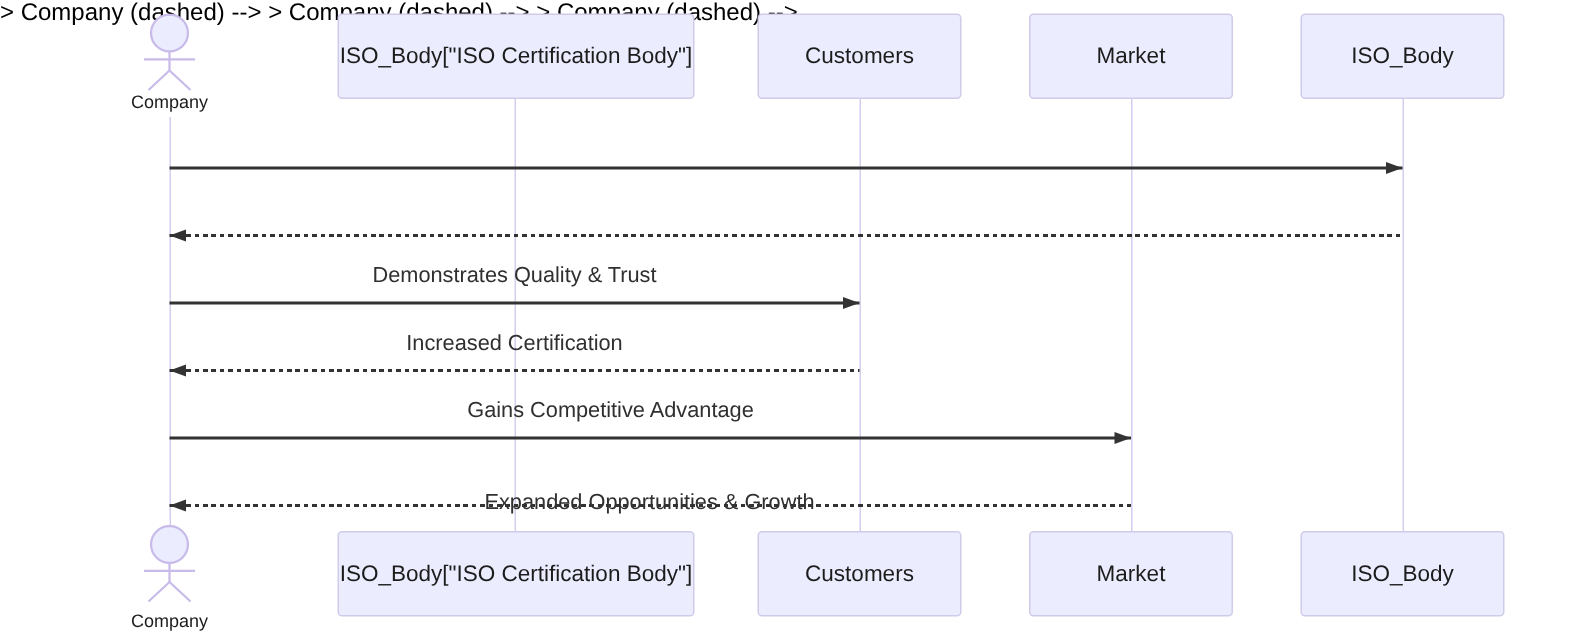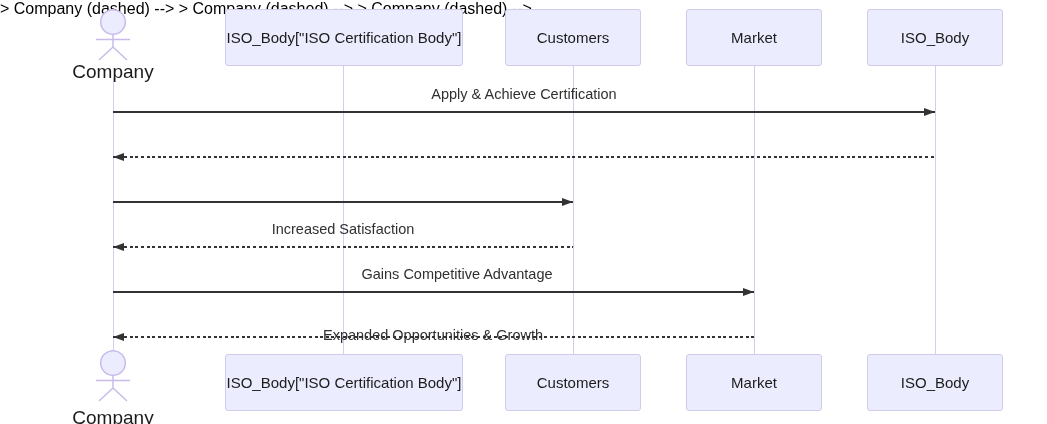--- a/index.html
+++ b/index.html
@@ -26,21 +26,21 @@
     display: flex;
     align-items: center;
     justify-content: center;
     font-size: 15px;
     color: #1c1c1c;
     white-space: nowrap;
   }
   .actor-label {
     position: absolute;
     transform: translateX(-50%);
-    font-size: 19px;
+    font-size: 12px;
     color: #1c1c1c;
     white-space: nowrap;
   }
   .msg-label {
     position: absolute;
     transform: translateX(-50%);
     font-size: 14.5px;
     line-height: 19px;
     color: #303030;
     white-space: nowrap;
@@ -99,39 +99,39 @@
     <span>Customers</span>
   </div>
   <div class="pbox" style="left:686px; top:9px; width:136px;">
     <span>Market</span>
   </div>
   <div class="pbox" style="left:867px; top:9px; width:136px;">
     <span>ISO_Body</span>
   </div>
 
   
-  <div class="msg-label" style="left:524px; top:85px;">Apply &amp; Achieve Certification</div>
   <div class="msg-line" style="left:113px; top:111.2px; width:822px;"></div>
   <div class="ah-right" style="left:924px; top:107.5px;"></div>
 
   &gt; Company (dashed) --&gt;
   <div class="msg-line dashed" style="left:113px; top:156.2px; width:822px;"></div>
   <div class="ah-left" style="left:113px; top:152.5px;"></div>
 
   
+  <div class="msg-label" style="left:343px; top:175px;">Demonstrates Quality &amp; Trust</div>
   <div class="msg-line" style="left:113px; top:201.2px; width:460px;"></div>
   <div class="ah-right" style="left:562px; top:197.5px;"></div>
 
   &gt; Company (dashed) --&gt;
-  <div class="msg-label" style="left:343px; top:220px;">Increased Satisfaction</div>
+  <div class="msg-label" style="left:343px; top:220px;">Increased Certification</div>
   <div class="msg-line dashed" style="left:113px; top:246.2px; width:460px;"></div>
   <div class="ah-left" style="left:113px; top:242.5px;"></div>
 
   
-  <div class="msg-label" style="left:457px; top:265px;">Gains Competitive Advantage</div>
+  <div class="msg-label" style="left:407px; top:265px;">Gains Competitive Advantage</div>
   <div class="msg-line" style="left:113px; top:291.2px; width:641px;"></div>
   <div class="ah-right" style="left:743px; top:287.5px;"></div>
 
   &gt; Company (dashed) --&gt;
   <div class="msg-label" style="left:433px; top:326px;">Expanded Opportunities &amp; Growth</div>
   <div class="msg-line dashed" style="left:113px; top:336.2px; width:641px;"></div>
   <div class="ah-left" style="left:113px; top:332.5px;"></div>
 
   
   <div class="pbox" style="left:225px; top:354px; width:238px;">

